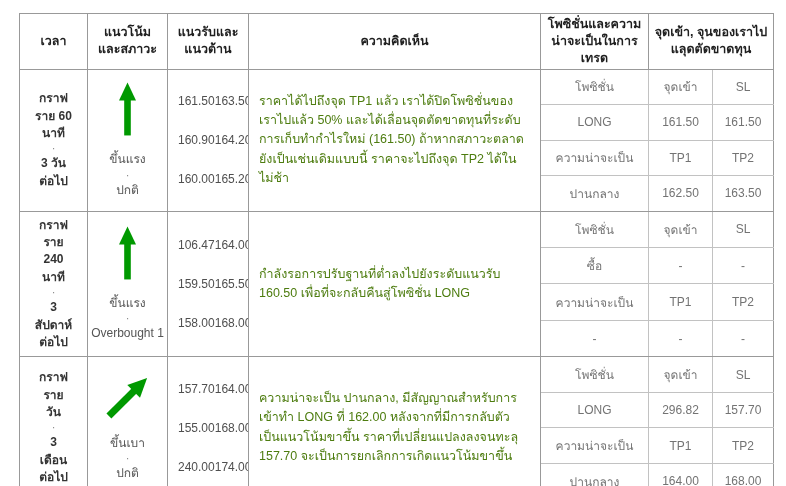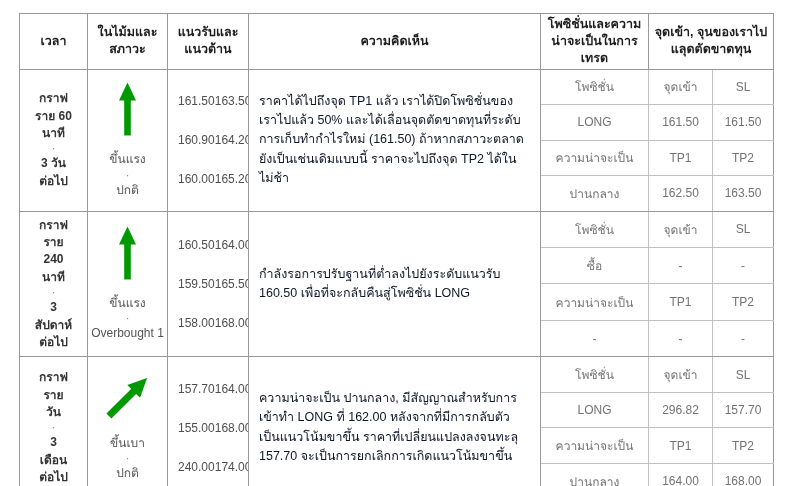--- a/index.html
+++ b/index.html
@@ -70,21 +70,21 @@
   .levels-cell {
     display: flex; flex-direction: column;
     justify-content: center;
     gap: 25px;
     padding: 4px 9px;
     font-size: 12px; color: #4f4f4f;
   }
   .lvl-line { display: flex; justify-content: space-between; }
   .comment-cell {
     padding: 4px 10px;
-    font-size: 12.5px; color: #0f172a;
+    font-size: 12.5px; color: #4d7c0f;
     line-height: 1.55;
     text-align: left;
   }
 </style>
 </head>
 <body>
 
 <div class="wrap">
 <table class="signal">
   <colgroup>
@@ -93,21 +93,21 @@
         <col style="width:81px">
     <col style="width:292px">
         <col style="width:108px">
         <col style="width:64px">
         <col style="width:61px">
   </colgroup>
 
   <tbody>
         <tr>
     <th class="main">เวลา</th>
-    <th class="main">ในไม้มและสภาวะ</th>
+    <th class="main">แนวโน้มและสภาวะ</th>
     <th class="main">แนวรับและแนวต้าน</th>
     <th class="main">ความคิดเห็น</th>
     <th class="main">โพซิชั่นและความน่าจะเป็นในการเทรด</th>
     <th class="main" colspan="2">จุดเข้า, จุนของเราไปแลุดตัดขาดทุน</th>
   </tr>
 
   <tr>
     <td class="main" rowspan="4">
       <div class="time-cell">
         <span>กราฟราย 60 นาที</span>
@@ -182,21 +182,21 @@
           </svg>
         </span>
         <span>ขึ้นแรง</span>
         <span class="dot-sep">·</span>
         <span>Overbought 1</span>
       </div>
     </td>
     <td class="main" rowspan="4">
       <div class="levels-cell">
         <div class="lvl-line">
-          <span>160.50</span>
+          <span>106.47</span>
           <span>164.00</span>
         </div>
         <div class="lvl-line">
           <span>159.50</span>
           <span>165.50</span>
         </div>
         <div class="lvl-line">
           <span>158.00</span>
           <span>168.00</span>
         </div>

